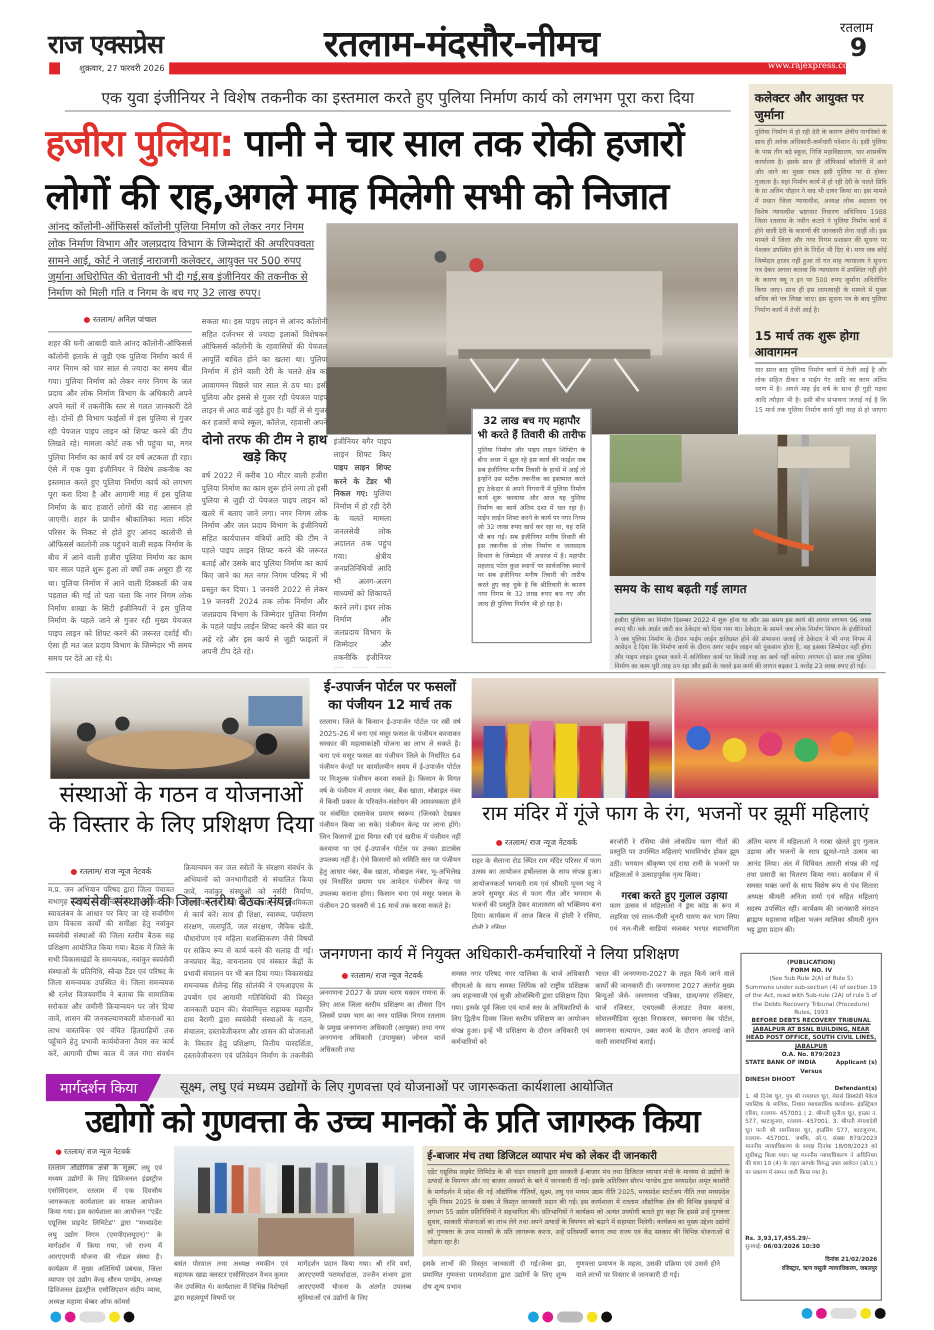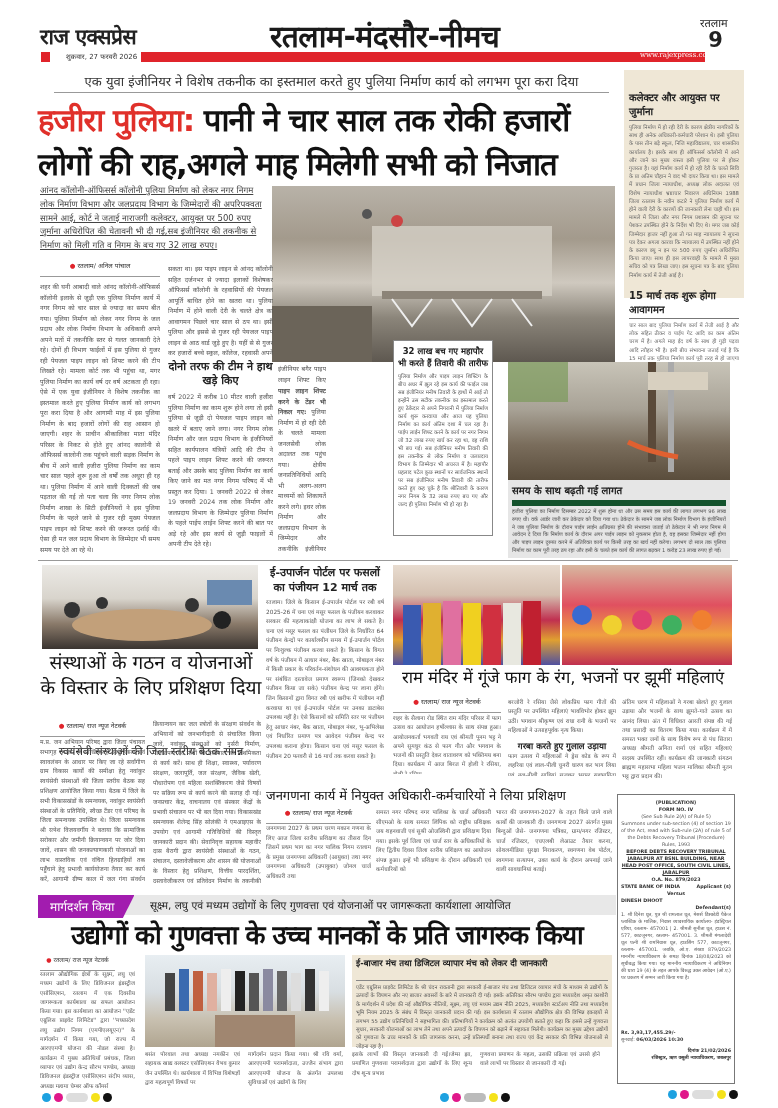--- a/index.html
+++ b/index.html
@@ -18,21 +18,21 @@
   .kicker { left: 54px; top: 72px; width: 555px; font-size: 13px; color: #333; border-bottom: 1px solid #999; padding-bottom: 2px; text-align: center; }
   .headline { left: 38px; top: 98px; width: 575px; font-size: 31px; font-weight: bold; line-height: 44px; color: #111; letter-spacing: -1px; }
   .headline .red { color: #e0302a; }
   .subdeck { left: 40px; top: 184px; width: 230px; font-size: 8.5px; line-height: 13.8px; color: #444; text-decoration: underline; }
   .byline { left: 40px; top: 261px; width: 120px; font-size: 6.5px; color: #333; text-align: center; border-bottom: 1px solid #999; padding-bottom: 6px; }
   .byline .dot { color: #e0242b; }
   .col { font-size: 6.3px; line-height: 10.5px; color: #555; text-align: justify; overflow: hidden; }
   .photo { overflow: hidden; }
   .subhead { font-weight: bold; color: #222; text-align: center; }
   
-  .tanbox { left: 624px; top: 70px; width: 120px; height: 228px; background: #efe7d6; padding: 20px 5px; }
+  .tanbox { left: 624px; top: 70px; width: 120px; height: 228px; background: #efe7d6; padding: 4px 5px; }
   .tanbox h3 { font-size: 10px; font-weight: bold; color: #222; border-bottom: 1px solid #777; padding-bottom: 2px; margin-bottom: 2px; }
   .tanbox p { font-size: 5.3px; line-height: 8.2px; color: #666; text-align: justify; }
   .boxed { border: 1px solid #888; background: #fff; padding: 4px; }
   .legal { left: 617px; top: 794px; width: 118px; height: 290px; border: 1px solid #777; padding: 4px 3px; font-size: 4.8px; line-height: 7px; color: #555; }
   .legal .c { text-align: center; }
   .legal .b { font-weight: bold; color: #333; }
   .regdots { display: flex; gap: 3px; align-items: center; }
   .regdots span { display: inline-block; width: 9px; height: 9px; border-radius: 50%; }
   .regdots .gray { width: 22px; border-radius: 5px; background: #ddd; }
   .tag { left: 38px; top: 895px; background: #a21caf; color: #fff; font-size: 12px; padding: 3px 20px 3px 12px; clip-path: polygon(0 0, 100% 0, 88% 100%, 0 100%); }
@@ -84,21 +84,21 @@
 <div class="abs photo" style="left:508px; top:362px; width:222px; height:118px; background: linear-gradient(180deg,#c8c4b8 0%,#a8a296 40%,#7a6d5c 70%,#5a4d3c 100%);">
   <svg width="222" height="118" viewBox="0 0 222 118">
     <rect x="0" y="0" width="60" height="40" fill="#7a9a5a" opacity="0.7"></rect>
     <rect x="140" y="0" width="8" height="100" fill="#5a4a3a"></rect>
     <rect x="160" y="0" width="6" height="110" fill="#aaa"></rect>
     <path d="M120 80 Q140 90 170 95" stroke="#e06030" stroke-width="5" fill="none"></path>
     <rect x="140" y="10" width="60" height="18" fill="#d8d0c0"></rect>
   </svg>
 </div>
 <div class="abs" style="left:508px; top:480px; width:222px; height:78px; background:#e6e6e6; padding:3px 4px;">
-  <div style="font-size:10px; font-weight:bold; color:#222; border-bottom:6px solid #14532d; padding-bottom:3px; margin-bottom:2px;">समय के साथ बढ़ती गई लागत</div>
+  <div style="font-size:10px; font-weight:bold; color:#222; border-bottom:1px solid #14532d; padding-bottom:14px; margin-bottom:2px;">समय के साथ बढ़ती गई लागत</div>
   <div class="col" style="font-size:5.2px; line-height:7.8px; height:55px;">हजीरा पुलिया का निर्माण दिसम्बर 2022 में शुरू होना था और उस समय इस कार्य की लागत लगभग 96 लाख रुपए थी। वर्क आर्डर जारी कर ठेकेदार को दिया गया था। ठेकेदार के सामने जब लोक निर्माण विभाग के इंजीनियरों ने जब पुलिया निर्माण के दौरान पाईप लाईन क्षतिग्रस्त होने की संभावना जताई तो ठेकेदार ने भी नगर निगम में आवेदन दे दिया कि निर्माण कार्य के दौरान अगर पाईप लाइन को नुकसान होता है, वह इसका जिम्मेदार नहीं होगा और पाइप लाइन दुरुस्त करने में अतिरिक्त कार्य पर किसी तरह का खर्च नहीं करेगा। लगभग दो साल तक पुलिया निर्माण का काम पूरी तरह ठप रहा और इसी के चलते इस कार्य की लागत बढ़कर 1 करोड़ 23 लाख रुपए हो गई।</div>
 </div>
 
 <div class="abs tanbox">
   <h3>कलेक्टर और आयुक्त पर जुर्माना</h3>
   <p style="height:163px; overflow:hidden;">पुलिया निर्माण में हो रही देरी के कारण क्षेत्रीय नागरिकों के साथ ही अनेक अधिकारी-कर्मचारी परेशान थे। इसी पुलिया के पास तीन बड़े स्कूल, निजि महाविद्यालय, चार शासकीय कार्यालय है। इसके साथ ही ऑफिसर्स कॉलोनी में आने और जाने का मुख्य रास्ता इसी पुलिया पर से होकर गुजरता है। यहां निर्माण कार्य में हो रही देरी के चलते सिवि के प्रा अतिम चौहान ने वाद भी दायर किया था। इस मामले में प्रधान जिला न्यायाधीश, अध्यक्ष लोक अदालत एवं विशेष न्यायाधीश भ्रष्टाचार निवारण अधिनियम 1988 जिला रतलाम के नवीन कटारे ने पुलिया निर्माण कार्य में होने वाली देरी के कारणों की जानकारी लेना चाही थी। इस मामले में जिला और नगर निगम प्रशासन की सूचना पर पेशकर उपस्थित होने के निर्देश भी दिए थे। मगर जब कोई जिम्मेदार हाजर नहीं हुआ तो गत माह न्यायालय ने सूचना पत्र देकर अगला कारवा कि न्यायालय में उपस्थित नहीं होने के कारण क्यू न इन पर 500 रुपए जुर्माना अधिरोपित किया जाए। साथ ही इस लापरवाही के मामले में मुख्य सचिव को पत्र लिखा जाए। इस सूचना पत्र के बाद पुलिया निर्माण कार्य में तेजी आई है।</p>
   <h3 style="margin-top:2px;">15 मार्च तक शुरू होगा आवागमन</h3>
   <p style="height:40px; overflow:hidden;">चार साल बाद पुलिया निर्माण कार्य में तेजी आई है और लोक सहित ठीकर व पाईप गेट आदि का काम अंतिम चरण में है। अगले माह ईद वर्ष के साथ ही गुड़ी पड़वा आदि त्यौहार भी है। इसी बीच संभावना जताई गई है कि 15 मार्च तक पुलिया निर्माण कार्य पूरी तरह से हो जाएगा और इसी के साथ आवागमन भी सुलभ होगा।</p>
 </div>
 
@@ -197,21 +197,21 @@
       <rect x="132" y="16" width="10" height="40" fill="#666"></rect>
       <rect x="146" y="18" width="10" height="38" fill="#ddd"></rect>
       <rect x="160" y="14" width="10" height="42" fill="#333"></rect>
       <rect x="174" y="16" width="10" height="40" fill="#eee"></rect>
     <rect x="70" y="60" width="80" height="32" fill="#a08670"></rect>
   </svg>
 </div>
 <div class="abs col" style="left:145px; top:1050px; width:95px; height:38px; font-size:5.7px; line-height:9.3px;">बसंत पोरवाल तथा अध्यक्ष नमकीन एवं सहायक खाद्य क्लस्टर एसोसिएशन वैभव कुमार जैन उपस्थित थे। कार्यशाला में विभिन्न विशेषज्ञों द्वारा महत्वपूर्ण विषयों पर</div>
 <div class="abs col" style="left:248px; top:1050px; width:95px; height:38px; font-size:5.7px; line-height:9.3px;">मार्गदर्शन प्रदान किया गया। श्री रवि वर्मा, आरएएमपी परामर्शदाता, उज्जैन संभाग द्वारा आरएएमपी योजना के अंतर्गत उपलब्ध सुविधाओं एवं उद्योगों के लिए</div>
 <div class="abs" style="left:352px; top:955px; width:260px; height:92px; background:#efe7d6; padding:2px 4px;">
-  <div style="font-size:8.5px; font-weight:bold; color:#222; border-bottom:1px solid #888; padding-bottom:12px; margin-bottom:2px;">ई-बाजार मंच तथा डिजिटल व्यापार मंच को लेकर दी जानकारी</div>
+  <div style="font-size:8.5px; font-weight:bold; color:#222; border-bottom:1px solid #888; padding-bottom:1px; margin-bottom:2px;">ई-बाजार मंच तथा डिजिटल व्यापार मंच को लेकर दी जानकारी</div>
   <div class="col" style="font-size:5.3px; line-height:8.4px; height:74px;">एडेंट एग्रूलिस प्राइवेट लिमिटेड के श्री चंदन रावतानी द्वारा सरकारी ई-बाजार मंच तथा डिजिटल व्यापार मंचों के माध्यम से उद्योगों के उत्पादों के विपणन और नए बाजार अवसरों के बारे में जानकारी दी गई। इसके अतिरिक्त सौरभ पाण्डेय द्वारा मध्यप्रदेश अमृत काशोरी के मार्गदर्शन में प्रदेश की नई औद्योगिक नीतियों, सूक्ष्म, लघु एवं मध्यम उद्यम नीति 2025, मध्यप्रदेश स्टार्टअप नीति तथा मध्यप्रदेश भूमि नियम 2025 के संबंध में विस्तृत जानकारी प्रदान की गई। इस कार्यशाला में रतलाम औद्योगिक क्षेत्र की विभिन्न इकाइयों से लगभग 55 उद्योग प्रतिनिधियों ने सहभागिता की। प्रतिभागियों ने कार्यक्रम को अत्यंत उपयोगी बताते हुए कहा कि इससे उन्हें गुणवत्ता सुधार, सरकारी योजनाओं का लाभ लेने तथा अपने उत्पादों के विपणन को बढ़ाने में सहायता मिलेगी। कार्यक्रम का मुख्य उद्देश्य उद्योगों को गुणवत्ता के उच्च मानकों के प्रति जागरूक करना, उन्हें प्रतिस्पर्धी बनाना तथा राज्य एवं केंद्र सरकार की विभिन्न योजनाओं से जोड़ना रहा है।</div>
 </div>
 <div class="abs col" style="left:352px; top:1050px; width:120px; height:34px; font-size:5.7px; line-height:9.3px;">इसके लाभों की विस्तृत जानकारी दी गई।जेम्स झा, प्रमाणित गुणवत्ता परामर्शदाता द्वारा उद्योगों के लिए शून्य दोष शून्य प्रभाव</div>
 <div class="abs col" style="left:480px; top:1050px; width:120px; height:34px; font-size:5.7px; line-height:9.3px;">गुणवत्ता प्रमाणन के महत्व, उसकी प्रक्रिया एवं उससे होने वाले लाभों पर विस्तार से जानकारी दी गई।</div>
 
 <div class="abs regdots" style="left:42px; top:1093px;">
   <span style="background:#1da1e0;"></span>
   <span style="background:#e0188a;"></span>
   <span class="gray"></span>
   <span style="background:#f5e21a;"></span>

